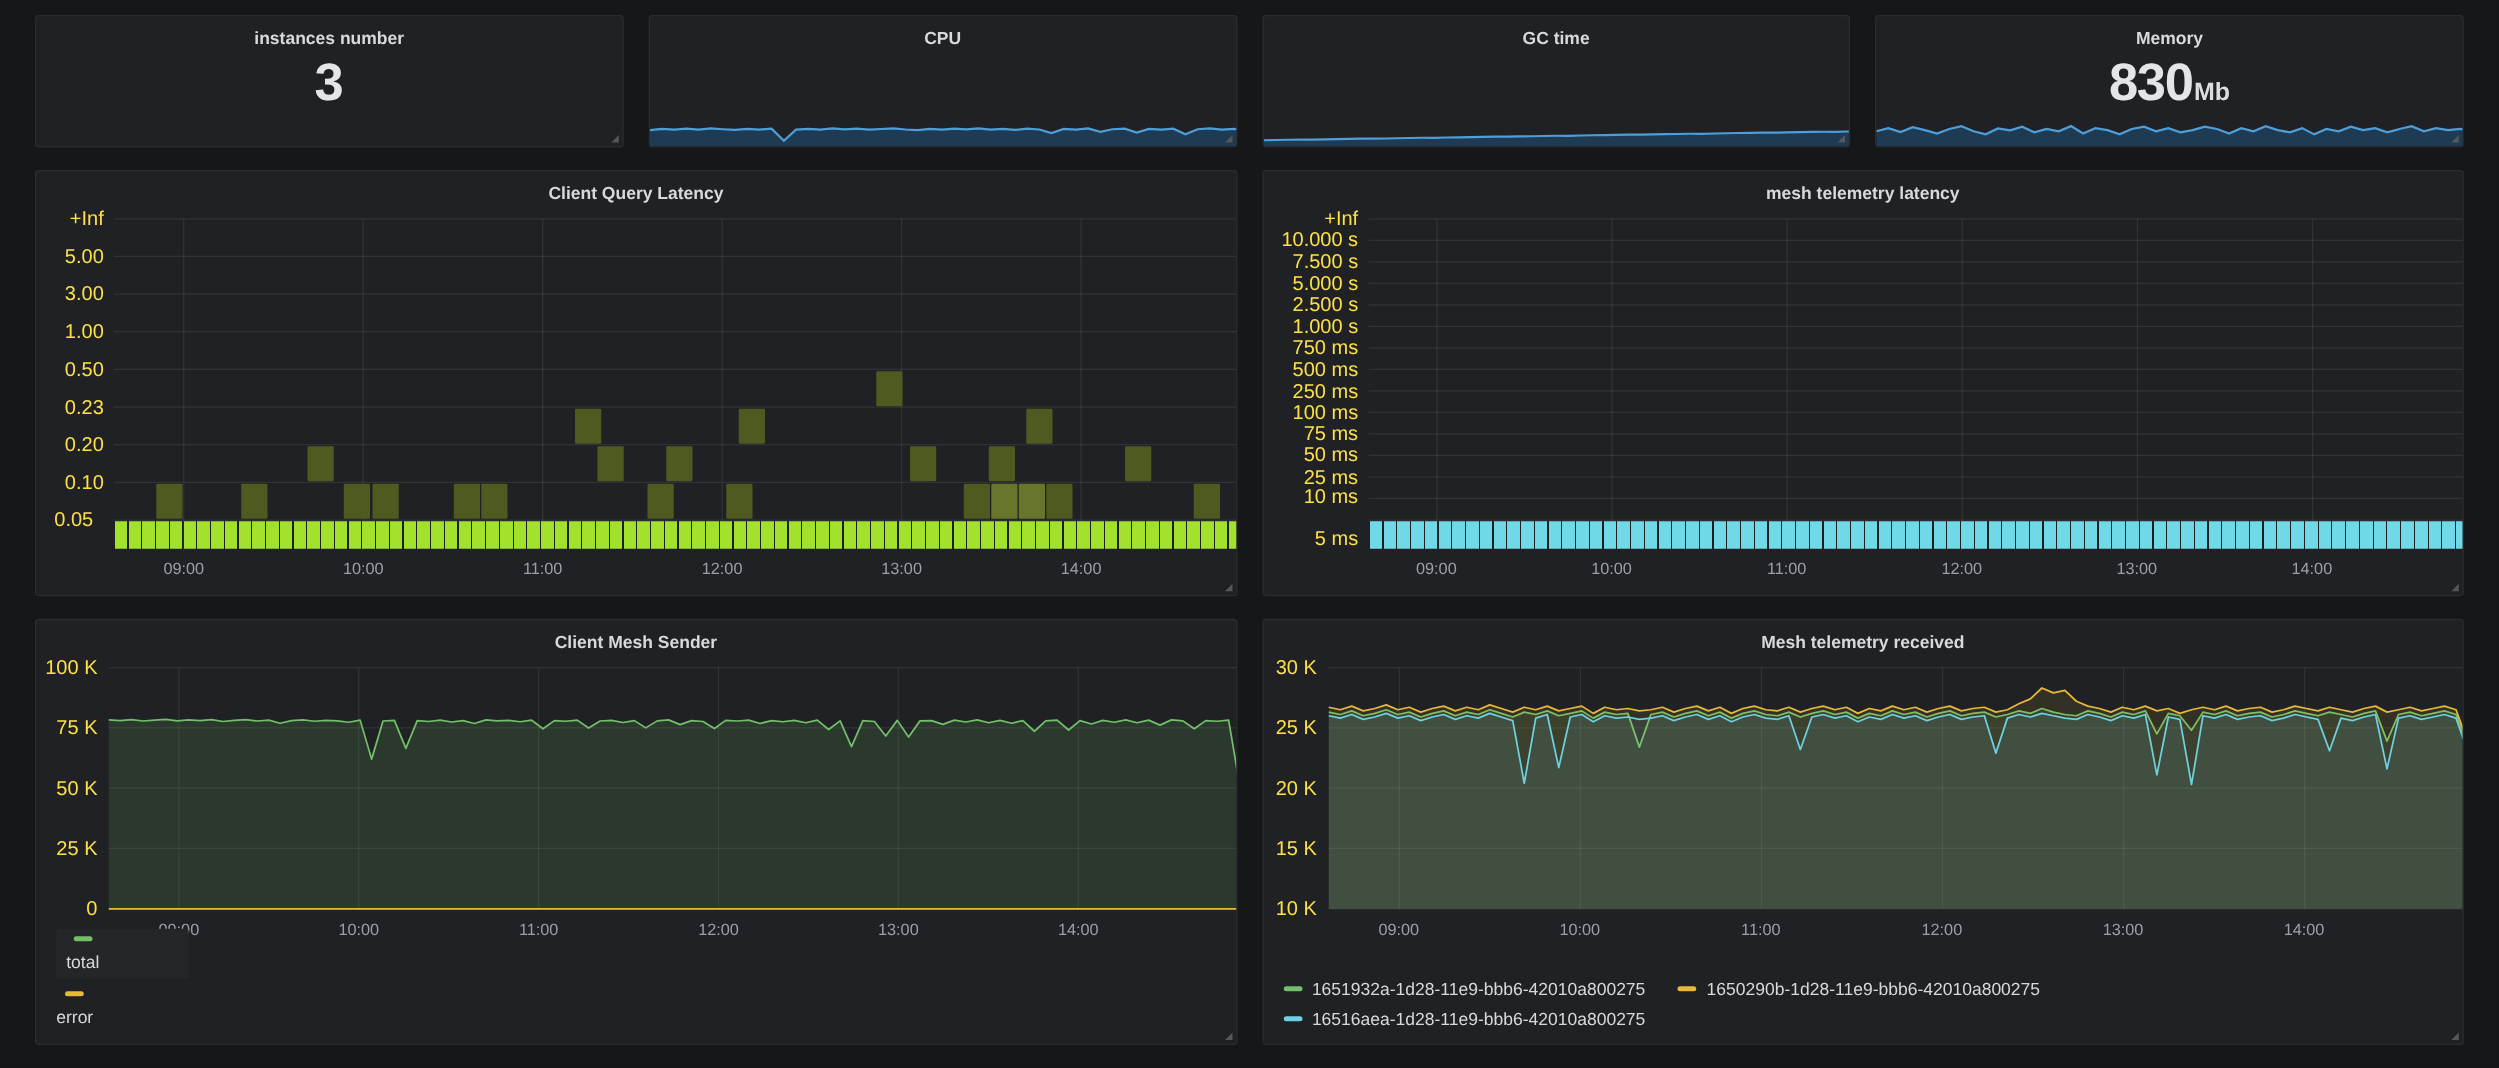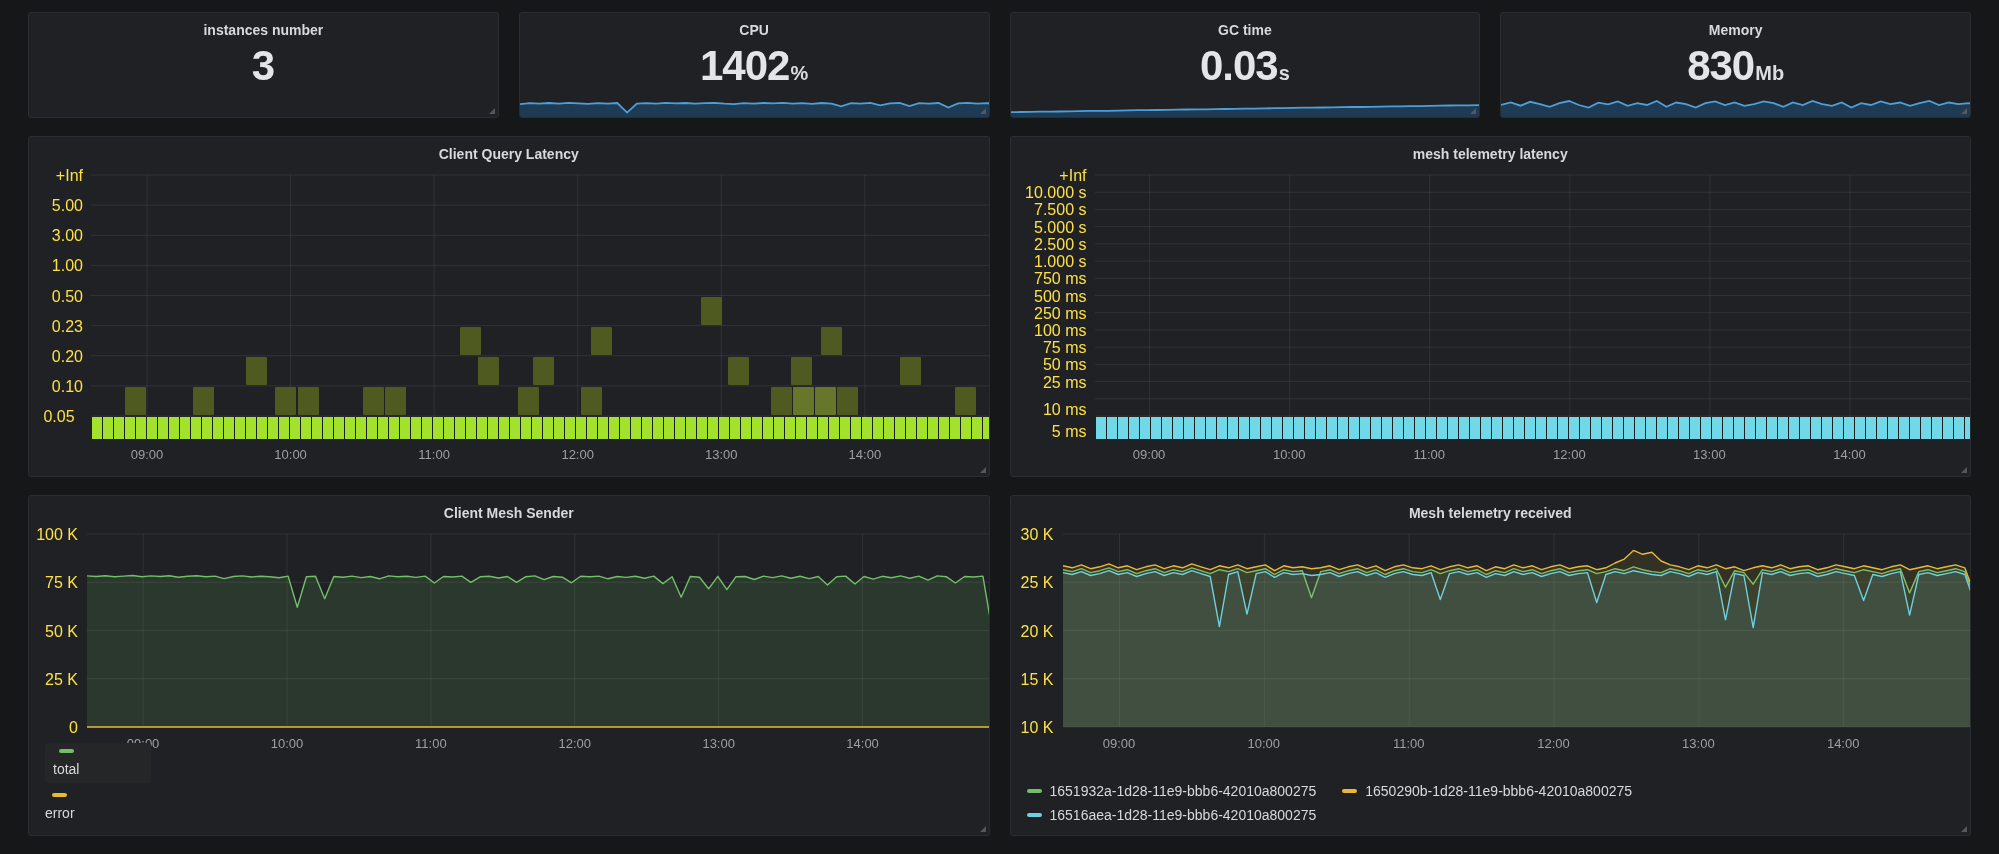--- a/index.html
+++ b/index.html
@@ -66,36 +66,30 @@
   <div class="row row-stats">
     <div class="panel">
       <div class="panel-title">instances number</div>
       <div class="stat-value-row">
         <span class="stat-value">3</span><span class="stat-unit"></span>
       </div>
       <div class="resize"></div>
     </div>
     <div class="panel">
       <div class="panel-title">CPU</div>
-      <div class="stat-value-row">
-        <span class="stat-value">1402</span><span class="stat-unit">%</span>
-      </div>
       <div class="spark">
           <svg width="477" height="26">
             <path d="M0,26 L0.0,13.1 L9.7,12.2 L19.5,12.7 L29.2,12.0 L38.9,12.6 L48.7,11.8 L58.4,12.4 L68.1,12.9 L77.9,12.2 L87.6,12.6 L97.3,12.0 L107.1,21.6 L116.8,12.7 L126.6,12.2 L136.3,12.6 L146.0,11.8 L155.8,12.4 L165.5,12.0 L175.2,12.7 L185.0,12.2 L194.7,11.8 L204.4,12.6 L214.2,13.1 L223.9,12.2 L233.6,12.7 L243.4,12.0 L253.1,12.4 L262.8,11.8 L272.6,12.6 L282.3,12.2 L292.0,12.9 L301.8,12.0 L311.5,12.6 L321.2,15.4 L331.0,12.2 L340.7,12.7 L350.4,11.8 L360.2,14.4 L369.9,12.4 L379.7,12.0 L389.4,15.1 L399.1,12.2 L408.9,12.6 L418.6,12.0 L428.3,16.5 L438.1,12.4 L447.8,11.8 L457.5,12.7 L467.3,12.2 L477.0,12.6 L477,26 Z" fill="rgba(31,120,193,0.30)" stroke="none"></path>
             <polyline points="0.0,13.1 9.7,12.2 19.5,12.7 29.2,12.0 38.9,12.6 48.7,11.8 58.4,12.4 68.1,12.9 77.9,12.2 87.6,12.6 97.3,12.0 107.1,21.6 116.8,12.7 126.6,12.2 136.3,12.6 146.0,11.8 155.8,12.4 165.5,12.0 175.2,12.7 185.0,12.2 194.7,11.8 204.4,12.6 214.2,13.1 223.9,12.2 233.6,12.7 243.4,12.0 253.1,12.4 262.8,11.8 272.6,12.6 282.3,12.2 292.0,12.9 301.8,12.0 311.5,12.6 321.2,15.4 331.0,12.2 340.7,12.7 350.4,11.8 360.2,14.4 369.9,12.4 379.7,12.0 389.4,15.1 399.1,12.2 408.9,12.6 418.6,12.0 428.3,16.5 438.1,12.4 447.8,11.8 457.5,12.7 467.3,12.2 477.0,12.6" fill="none" stroke="#4e9fd9" stroke-width="1.8"></polyline>
           </svg>
         </div>
       <div class="resize"></div>
     </div>
     <div class="panel">
       <div class="panel-title">GC time</div>
-      <div class="stat-value-row">
-        <span class="stat-value">0.03</span><span class="stat-unit">s</span>
-      </div>
       <div class="spark">
           <svg width="477" height="26">
             <path d="M0,26 L0.0,21.2 L9.7,21.0 L19.5,20.8 L29.2,20.7 L38.9,20.7 L48.7,20.5 L58.4,20.3 L68.1,20.1 L77.9,19.9 L87.6,19.9 L97.3,19.8 L107.1,19.6 L116.8,19.4 L126.6,19.2 L136.3,19.2 L146.0,19.0 L155.8,18.9 L165.5,18.7 L175.2,18.5 L185.0,18.3 L194.7,18.3 L204.4,18.1 L214.2,18.0 L223.9,17.8 L233.6,17.6 L243.4,17.6 L253.1,17.4 L262.8,17.2 L272.6,17.1 L282.3,16.9 L292.0,16.7 L301.8,16.7 L311.5,16.5 L321.2,16.3 L331.0,16.2 L340.7,16.0 L350.4,16.0 L360.2,15.8 L369.9,15.6 L379.7,15.4 L389.4,15.3 L399.1,15.1 L408.9,15.1 L418.6,14.9 L428.3,14.7 L438.1,14.5 L447.8,14.4 L457.5,14.4 L467.3,14.2 L477.0,14.0 L477,26 Z" fill="rgba(31,120,193,0.30)" stroke="none"></path>
             <polyline points="0.0,21.2 9.7,21.0 19.5,20.8 29.2,20.7 38.9,20.7 48.7,20.5 58.4,20.3 68.1,20.1 77.9,19.9 87.6,19.9 97.3,19.8 107.1,19.6 116.8,19.4 126.6,19.2 136.3,19.2 146.0,19.0 155.8,18.9 165.5,18.7 175.2,18.5 185.0,18.3 194.7,18.3 204.4,18.1 214.2,18.0 223.9,17.8 233.6,17.6 243.4,17.6 253.1,17.4 262.8,17.2 272.6,17.1 282.3,16.9 292.0,16.7 301.8,16.7 311.5,16.5 321.2,16.3 331.0,16.2 340.7,16.0 350.4,16.0 360.2,15.8 369.9,15.6 379.7,15.4 389.4,15.3 399.1,15.1 408.9,15.1 418.6,14.9 428.3,14.7 438.1,14.5 447.8,14.4 457.5,14.4 467.3,14.2 477.0,14.0" fill="none" stroke="#4e9fd9" stroke-width="1.8"></polyline>
           </svg>
         </div>
       <div class="resize"></div>
     </div>
     <div class="panel">
       <div class="panel-title">Memory</div>
@@ -207,21 +201,21 @@
           <div class="hm-ylabel" style="left: 0px; width: 70px; top: 49.6429px;">5.000 s</div>
           <div class="hm-ylabel" style="left: 0px; width: 70px; top: 66.8571px;">2.500 s</div>
           <div class="hm-ylabel" style="left: 0px; width: 70px; top: 84.0714px;">1.000 s</div>
           <div class="hm-ylabel" style="left: 0px; width: 70px; top: 101.286px;">750 ms</div>
           <div class="hm-ylabel" style="left: 0px; width: 70px; top: 118.5px;">500 ms</div>
           <div class="hm-ylabel" style="left: 0px; width: 70px; top: 135.714px;">250 ms</div>
           <div class="hm-ylabel" style="left: 0px; width: 70px; top: 152.929px;">100 ms</div>
           <div class="hm-ylabel" style="left: 0px; width: 70px; top: 170.143px;">75 ms</div>
           <div class="hm-ylabel" style="left: 0px; width: 70px; top: 187.357px;">50 ms</div>
           <div class="hm-ylabel" style="left: 0px; width: 70px; top: 204.571px;">25 ms</div>
-          <div class="hm-ylabel" style="left: 0px; width: 70px; top: 232px;">10 ms</div>
+          <div class="hm-ylabel" style="left: 0px; width: 70px; top: 220px;">10 ms</div>
           <div class="hm-ylabel" style="left: 0px; width: 70px; top: 254px;">5 ms</div>
           <div class="hm-bar" style="left: 79px; width: 880px; top: 248px; height: 22px; background: repeating-linear-gradient(90deg, rgb(112, 216, 230) 0px, rgb(112, 216, 230) 10px, rgba(0, 0, 0, 0.1) 10px, rgba(0, 0, 0, 0.1) 11px);"></div>
           <div class="x-label" style="left: 132.6px; top: 278px;">09:00</div>
           <div class="x-label" style="left: 272.7px; top: 278px;">10:00</div>
           <div class="x-label" style="left: 412.8px; top: 278px;">11:00</div>
           <div class="x-label" style="left: 552.9px; top: 278px;">12:00</div>
           <div class="x-label" style="left: 692.9px; top: 278px;">13:00</div>
           <div class="x-label" style="left: 833px; top: 278px;">14:00</div>
         </div>
       <div class="resize"></div>

